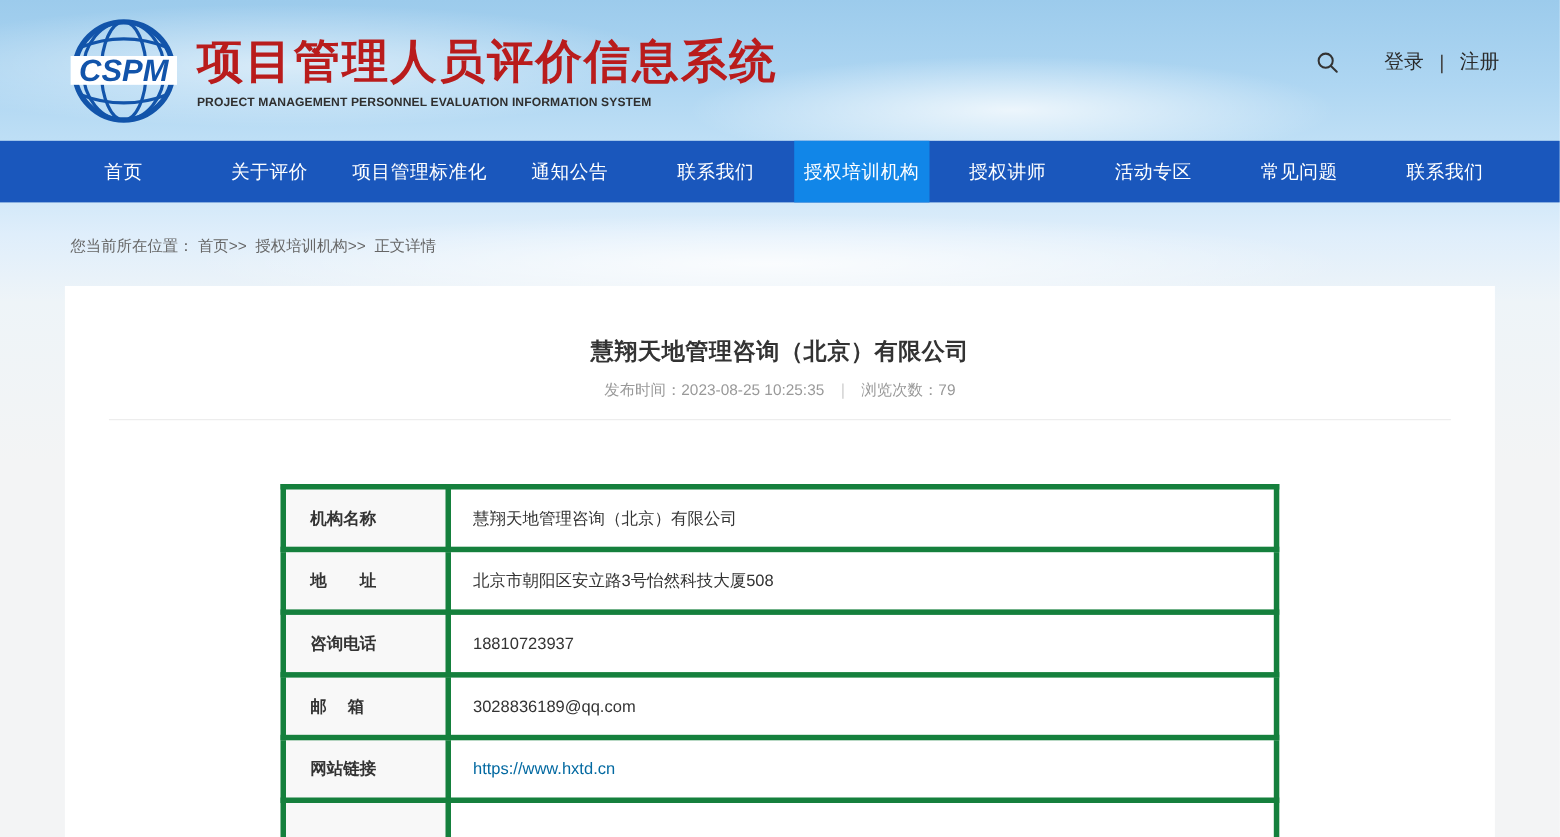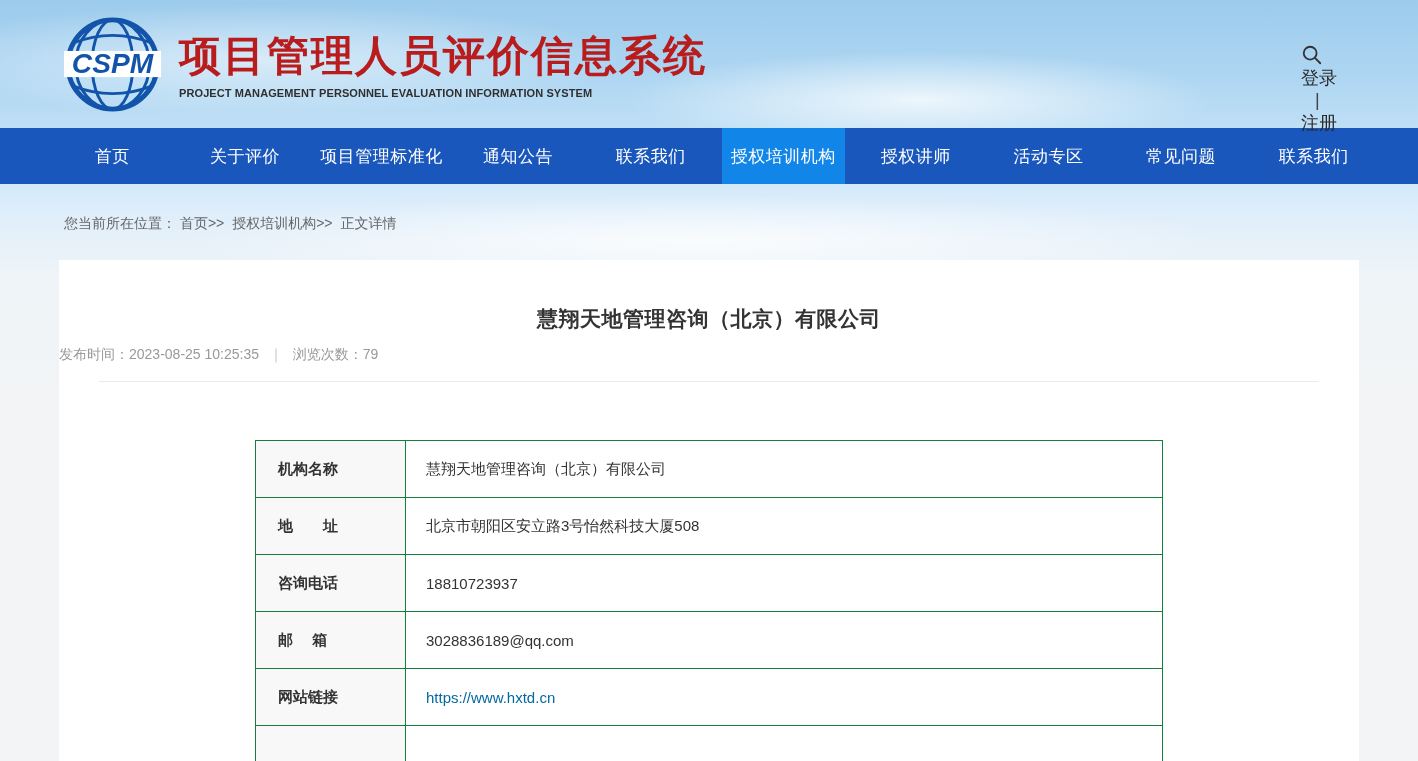--- a/index.html
+++ b/index.html
@@ -38,24 +38,23 @@
     font-weight: bold;
     color: #2f2f2f;
     letter-spacing: 0.1px;
     white-space: nowrap;
   }
   .header-right {
     position: absolute;
     right: 55px;
     top: 44px;
     display: flex;
-    align-items: flex-start;
+    align-items: flex-end;
     font-size: 18px;
     color: #2a2a2a;
-    flex-direction: column;
   }
   .search-btn { width: 22px; height: 22px; cursor: pointer; margin-right: 40px; display: block; }
   .auth-link { color: #2a2a2a; text-decoration: none; cursor: pointer; }
   .auth-divider { margin: 0 14px; color: #444; }
 
   
   .main-nav { height: 56px; background: #1a57bc; }
   .main-nav .nav-inner {
     width: 1334px;
     margin-left: 46px;
@@ -96,39 +95,39 @@
   }
   .article-title {
     text-align: center;
     font-size: 21px;
     font-weight: bold;
     color: #333;
     letter-spacing: 0.5px;
   }
   .article-meta {
     margin-top: 13px;
-    text-align: left;
+    text-align: center;
     font-size: 14px;
     color: #999;
   }
   .article-meta .m-div { margin: 0 10px; color: #bbb; }
   .title-rule {
     margin: 17px 40px 0;
     border-bottom: 1px solid #ebebeb;
   }
 
   
   .info-table {
     width: 908px;
     margin: 58px auto 0;
     border-collapse: collapse;
     table-layout: fixed;
   }
   .info-table td {
-    border: 1px solid #15803d;
+    border: 5px solid #15803d;
     height: 57px;
     font-size: 15px;
     color: #333;
     vertical-align: middle;
   }
   .info-table td.cell-label {
     width: 150px;
     background: #f8f8f8;
     font-weight: bold;
     padding-left: 22px;

